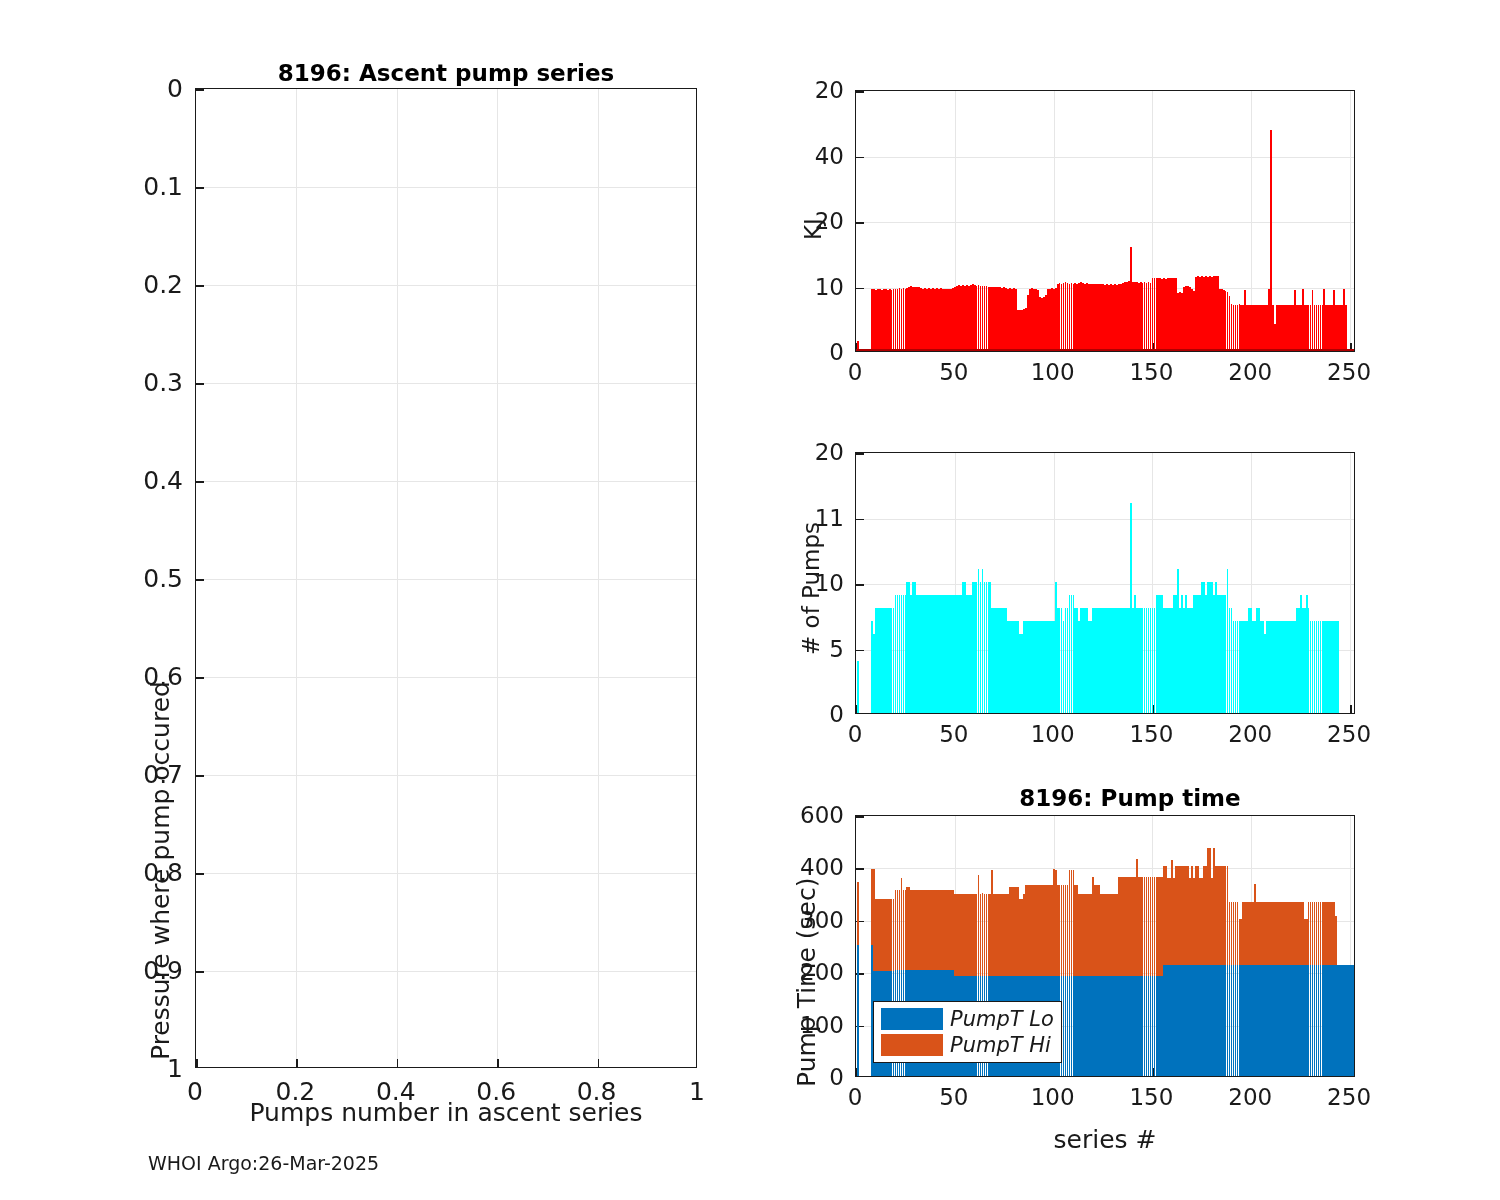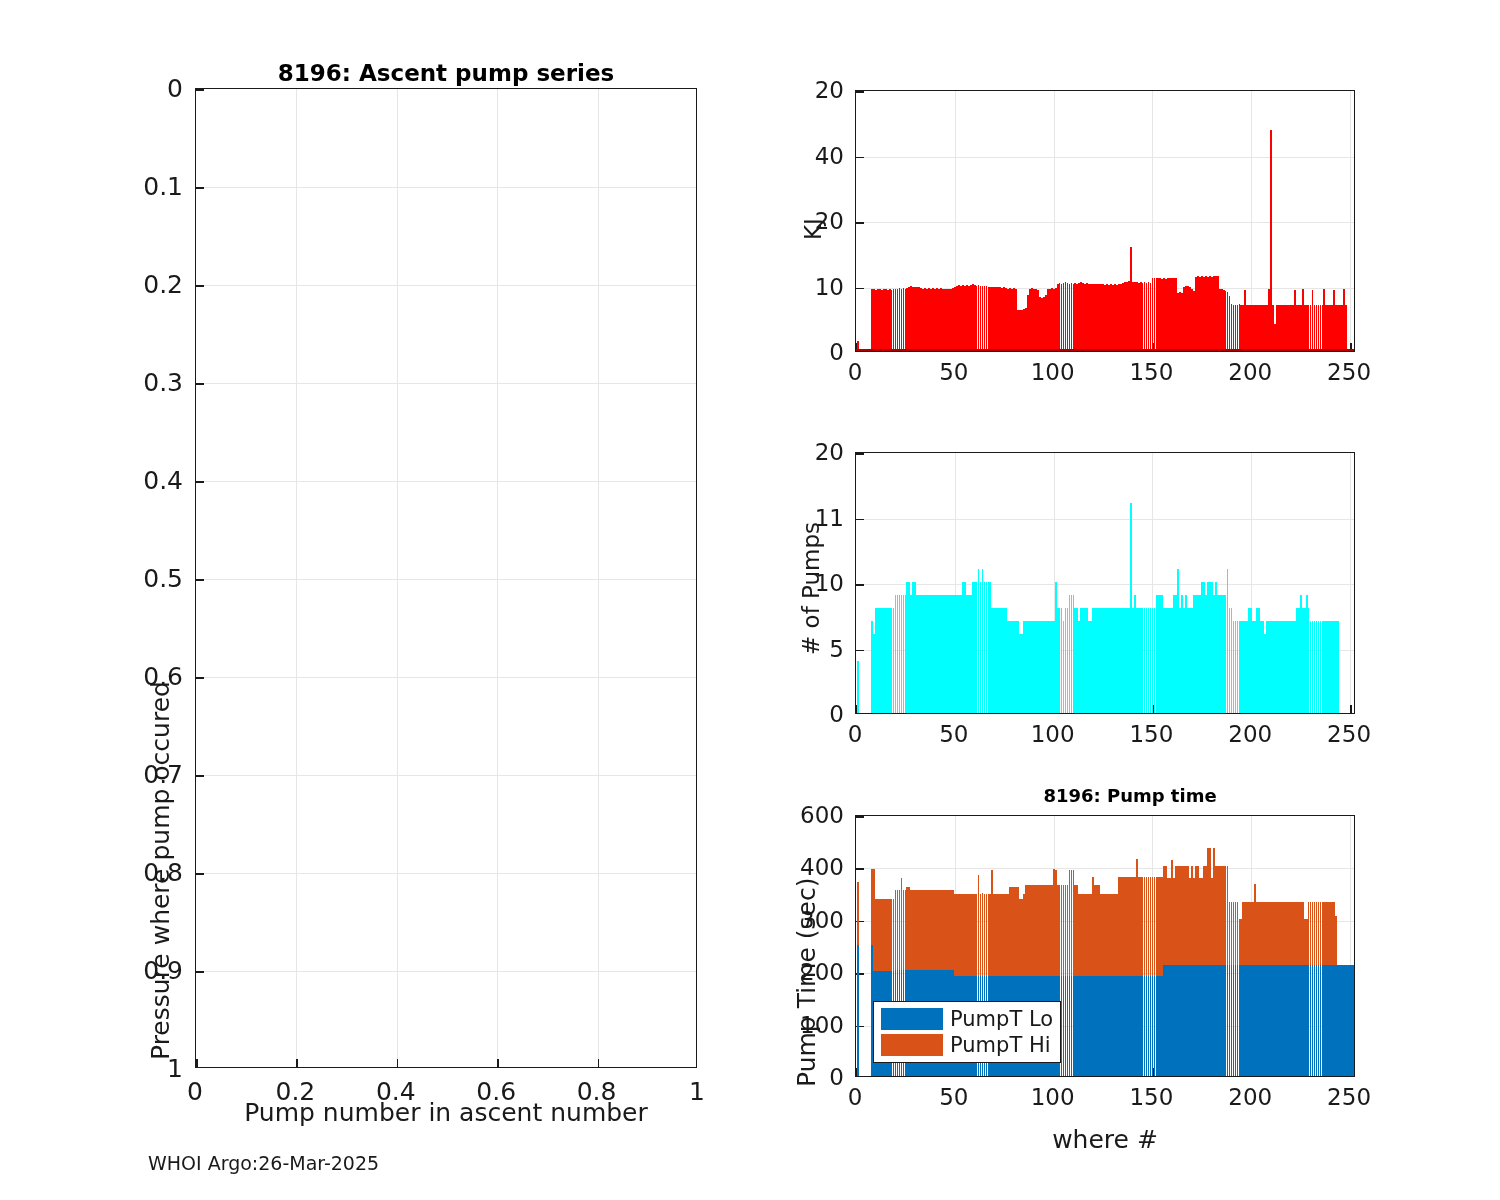--- a/index.html
+++ b/index.html
@@ -112,20 +112,21 @@
   }
   .legend-swatch {
     width: 62px;
     height: 22px;
     flex: 0 0 auto;
   }
   .legend-text {
     font-size: 21px;
     color: #1a1a1a;
     white-space: nowrap;
+    font-style: italic;
   }
 
   .footer-text {
     position: absolute;
     color: #1a1a1a;
     white-space: nowrap;
   }
 </style>
 </head>
 <body>
@@ -182,21 +183,21 @@
     </div>
   <div id="ascent-xlabels">
       <div class="tick-label-x" style="left: 195px; top: 1077px; font-size: 25px;">0</div>
       <div class="tick-label-x" style="left: 295.4px; top: 1077px; font-size: 25px;">0.2</div>
       <div class="tick-label-x" style="left: 395.8px; top: 1077px; font-size: 25px;">0.4</div>
       <div class="tick-label-x" style="left: 496.2px; top: 1077px; font-size: 25px;">0.6</div>
       <div class="tick-label-x" style="left: 596.6px; top: 1077px; font-size: 25px;">0.8</div>
       <div class="tick-label-x" style="left: 697px; top: 1077px; font-size: 25px;">1</div>
     </div>
 
-  <div class="axis-label-x" style="left:195px; top:1098px; width:502px; font-size:25px;">Pump number in ascent number</div>
+  <div class="axis-label-x" style="left:195px; top:1098px; width:502px; font-size:25px;">Pumps number in ascent series</div>
 
   <div class="axis-label-y" style="left:146px; top:1060px; font-size:25px;">Pressure where pump occured</div>
 </div>
 
 <div class="panel" style="left:760px; top:0px; width:740px; height:400px;">
 
 
   <div class="axes" id="energy-axes" style="left:95px; top:90px; width:500px; height:262px;">
       <div class="tick-mark-y" style="top: 260.4px;"></div>
       <div class="gridline-h" style="top: 196.5px;"></div>
@@ -758,21 +759,21 @@
       <div class="tick-label-x" style="left: 391.443px; top: 321px; font-size: 23px;">150</div>
       <div class="tick-label-x" style="left: 490.257px; top: 321px; font-size: 23px;">200</div>
       <div class="tick-label-x" style="left: 589.071px; top: 321px; font-size: 23px;">250</div>
     </div>
 
   <div class="axis-label-y" style="left:38px; top:255px; font-size:23px;"># of Pumps</div>
 </div>
 
 <div class="panel" style="left:760px; top:775px; width:740px; height:425px;">
 
-  <div class="plot-title" style="top:10px; left:0px; width:740px; font-size:18px;">8196: Pump time</div>
+  <div class="plot-title" style="top:10px; left:0px; width:740px; font-size:23px;">8196: Pump time</div>
 
   <div class="axes" id="pumptime-axes" style="left:95px; top:40px; width:500px; height:262px;">
       <div class="tick-mark-y" style="top: 260.4px;"></div>
       <div class="gridline-h" style="top: 209.6px;"></div>
       <div class="tick-mark-y" style="top: 209.6px;"></div>
       <div class="gridline-h" style="top: 157.2px;"></div>
       <div class="tick-mark-y" style="top: 157.2px;"></div>
       <div class="gridline-h" style="top: 104.8px;"></div>
       <div class="tick-mark-y" style="top: 104.8px;"></div>
       <div class="gridline-h" style="top: 52.4px;"></div>
@@ -1295,18 +1296,18 @@
     </div>
   <div id="pumptime-xlabels">
       <div class="tick-label-x" style="left: 95px; top: 309px; font-size: 23px;">0</div>
       <div class="tick-label-x" style="left: 193.814px; top: 309px; font-size: 23px;">50</div>
       <div class="tick-label-x" style="left: 292.628px; top: 309px; font-size: 23px;">100</div>
       <div class="tick-label-x" style="left: 391.443px; top: 309px; font-size: 23px;">150</div>
       <div class="tick-label-x" style="left: 490.257px; top: 309px; font-size: 23px;">200</div>
       <div class="tick-label-x" style="left: 589.071px; top: 309px; font-size: 23px;">250</div>
     </div>
 
-  <div class="axis-label-x" style="left:95px; top:350px; width:500px; font-size:25px;">where #</div>
+  <div class="axis-label-x" style="left:95px; top:350px; width:500px; font-size:25px;">series #</div>
 
   <div class="axis-label-y" style="left:32px; top:312px; font-size:25px;">Pump Time (sec)</div>
 </div>
 
 <div class="footer-text" style="left:148px; top:1152px; font-size:19px;">WHOI Argo:26-Mar-2025</div>
 
 </body></html>

